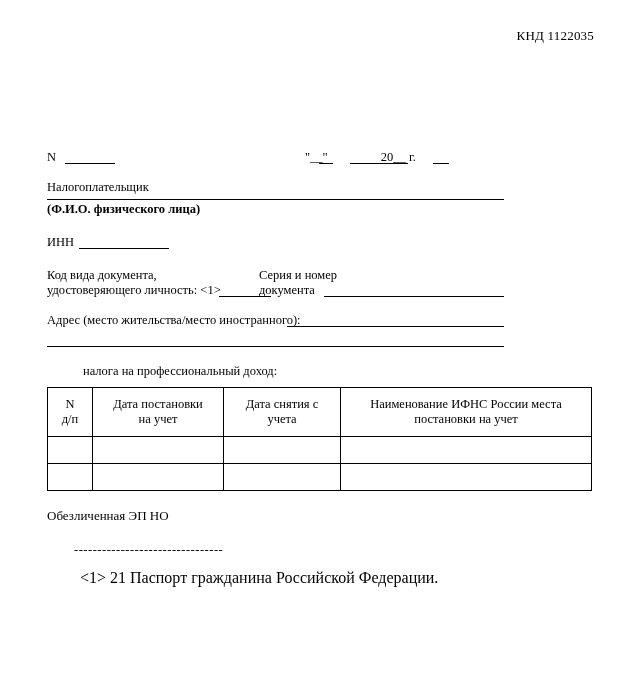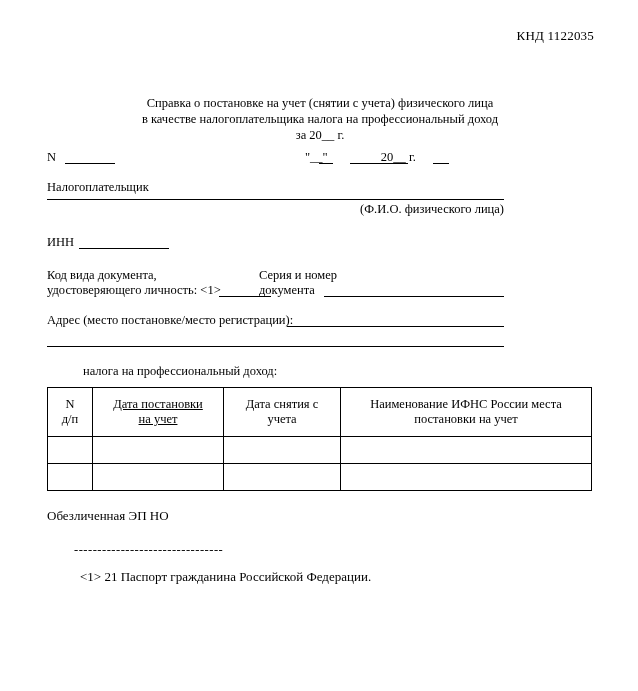--- a/index.html
+++ b/index.html
@@ -104,21 +104,22 @@
     left: 0;
     top: 49px;
     width: 457px;
     border-bottom: 1px solid #000;
   }
   .fio-caption {
     position: absolute;
     left: 0;
     top: 52px;
     width: 457px;
-    text-align: right;
+    text-align: left;
+    font-weight: bold;
   }
 
   .inn-label {
     position: absolute;
     left: 0;
     top: 85px;
   }
   .inn-line {
     position: absolute;
     left: 32px;
@@ -214,62 +215,57 @@
     line-height: 15px;
     font-weight: normal;
   }
   table.periods thead th {
     height: 44px;
   }
   table.periods tbody td {
     height: 22px;
   }
   .col-np { width: 38px; }
-  .col-dps { width: 124px; text-decoration: underline; }
+  .col-dps { width: 124px; }
   .col-dsn { width: 110px; }
   .col-ifns { width: auto; }
 
   .ep-label {
     position: absolute;
     left: 47px;
     top: 508px;
     font-size: 13px;
   }
   .dashes {
     position: absolute;
     left: 74px;
     top: 543px;
     font-size: 12.5px;
     letter-spacing: 0.5px;
   }
   .note1 {
     position: absolute;
     left: 80px;
     top: 569px;
-    font-size: 13px;
+    font-size: 16px;
   }
   .note2 {
     position: absolute;
     left: 80px;
     top: 604px;
     font-size: 12.5px;
   }
 </style>
 </head>
 <body>
 
 <div class="page">
 
   <div class="knd">КНД 1122035</div>
 
-  <div class="title">
-    <span class="l1">Справка о постановке на учет (снятии с учета) физического лица</span>
-    <span class="l2">в качестве налогоплательщика налога на профессиональный доход</span>
-    <span class="l3">за 20__ г.</span>
-  </div>
 
   <div class="body-block">
 
     <div class="row-n">
       <span class="n-label">N</span>
       <span class="n-line"></span>
       <span class="date-part">"__"                 20__ г.</span>
       <span class="date-line1"></span>
       <span class="date-line2"></span>
       <span class="date-line3"></span>
@@ -283,21 +279,21 @@
     <span class="inn-line"></span>
 
     <span class="doc-code-l1">Код вида документа,</span>
     <span class="doc-code-l2">удостоверяющего личность: &lt;1&gt;</span>
     <span class="doc-code-line"></span>
 
     <span class="series-l1">Серия и номер</span>
     <span class="series-l2">документа</span>
     <span class="series-line"></span>
 
-    <span class="addr-label">Адрес (место постановке/место регистрации):</span>
+    <span class="addr-label">Адрес (место жительства/место иностранного):</span>
     <span class="addr-line1"></span>
     <span class="addr-line2"></span>
 
     <span class="info-l2">налога на профессиональный доход:</span>
 
   </div>
 
   <table class="periods">
     <thead>
       <tr>

